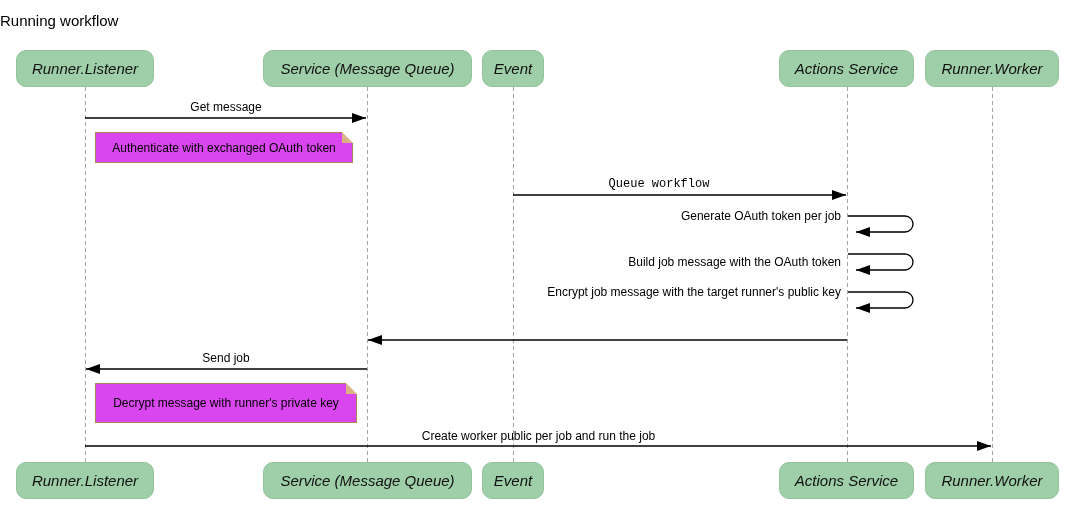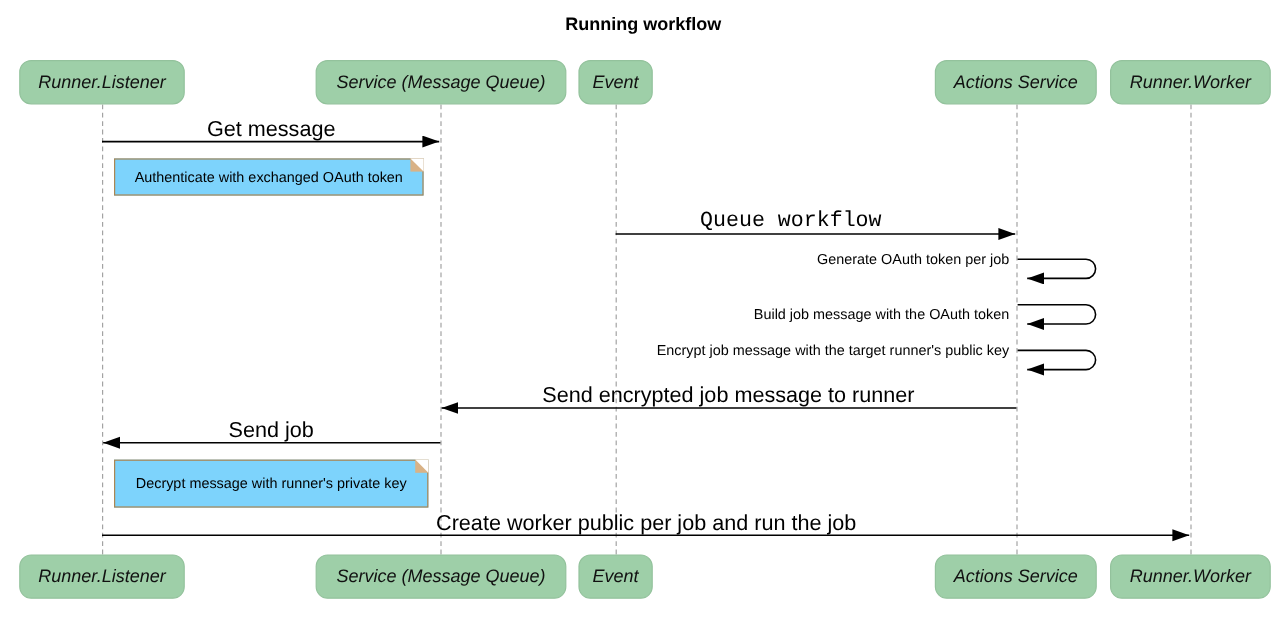--- a/index.html
+++ b/index.html
@@ -9,23 +9,22 @@
     position: relative;
     width: 1072px;
     height: 523px;
     background: #ffffff;
     overflow: hidden;
   }
 
   .title {
     position: absolute;
     left: 0; top: 12px; width: 1072px;
-    text-align: center;
     font-size: 15px;
-    font-weight: bold;
+    font-weight: normal;
     color: #000000;
   }
 
   svg.overlay {
     position: absolute;
     left: 0; top: 0;
     width: 1072px; height: 523px;
   }
 
   .actor {
@@ -43,40 +42,40 @@
     white-space: nowrap;
     font-style: italic;
   }
   .actor.top { top: 50px; }
   .actor.bottom { top: 462px; }
 
   .msg-label {
     position: absolute;
     height: 14px;
     line-height: 14px;
-    font-size: 18px;
+    font-size: 12px;
     text-align: center;
     color: #000000;
     white-space: nowrap;
   }
 
   .self-label {
     position: absolute;
     right: 231px;
     height: 16px;
     line-height: 16px;
     font-size: 12px;
     text-align: right;
     color: #000000;
     white-space: nowrap;
   }
 
   .note {
     position: absolute;
-    background: #7dd3fc;
+    background: #d946ef;
     border: 1px solid #ab8653;
     box-sizing: border-box;
     display: flex;
     align-items: center;
     justify-content: center;
     font-size: 12px;
     color: #000000;
     white-space: nowrap;
   }
   .note::after {
@@ -135,21 +134,20 @@
     </div>
   <div class="actor top" style="left:925px; width:134px;">
       <span>Runner.Worker</span>
     </div>
 
   <div class="msg-label" style="left:85px; top:100px; width:282px;">Get message</div>
   <div class="msg-label" style="left:492px; top:177px; width:334px;font-family:Liberation Mono, monospace;">Queue workflow</div>
   <div class="self-label" style="top:208px;">Generate OAuth token per job</div>
   <div class="self-label" style="top:254px;">Build job message with the OAuth token</div>
   <div class="self-label" style="top:284px;">Encrypt job message with the target runner's public key</div>
-  <div class="msg-label" style="left:367px; top:322px; width:480px;">Send encrypted job message to runner</div>
   <div class="msg-label" style="left:85px; top:351px; width:282px;">Send job</div>
   <div class="msg-label" style="left:85px; top:429px; width:907px;">Create worker public per job and run the job</div>
 
   <div class="note" style="left:95px; top:132px; width:258px; height:31px;">
       <span>Authenticate with exchanged OAuth token</span>
     </div>
   <div class="note" style="left:95px; top:383px; width:262px; height:40px;">
       <span>Decrypt message with runner's private key</span>
     </div>
 

